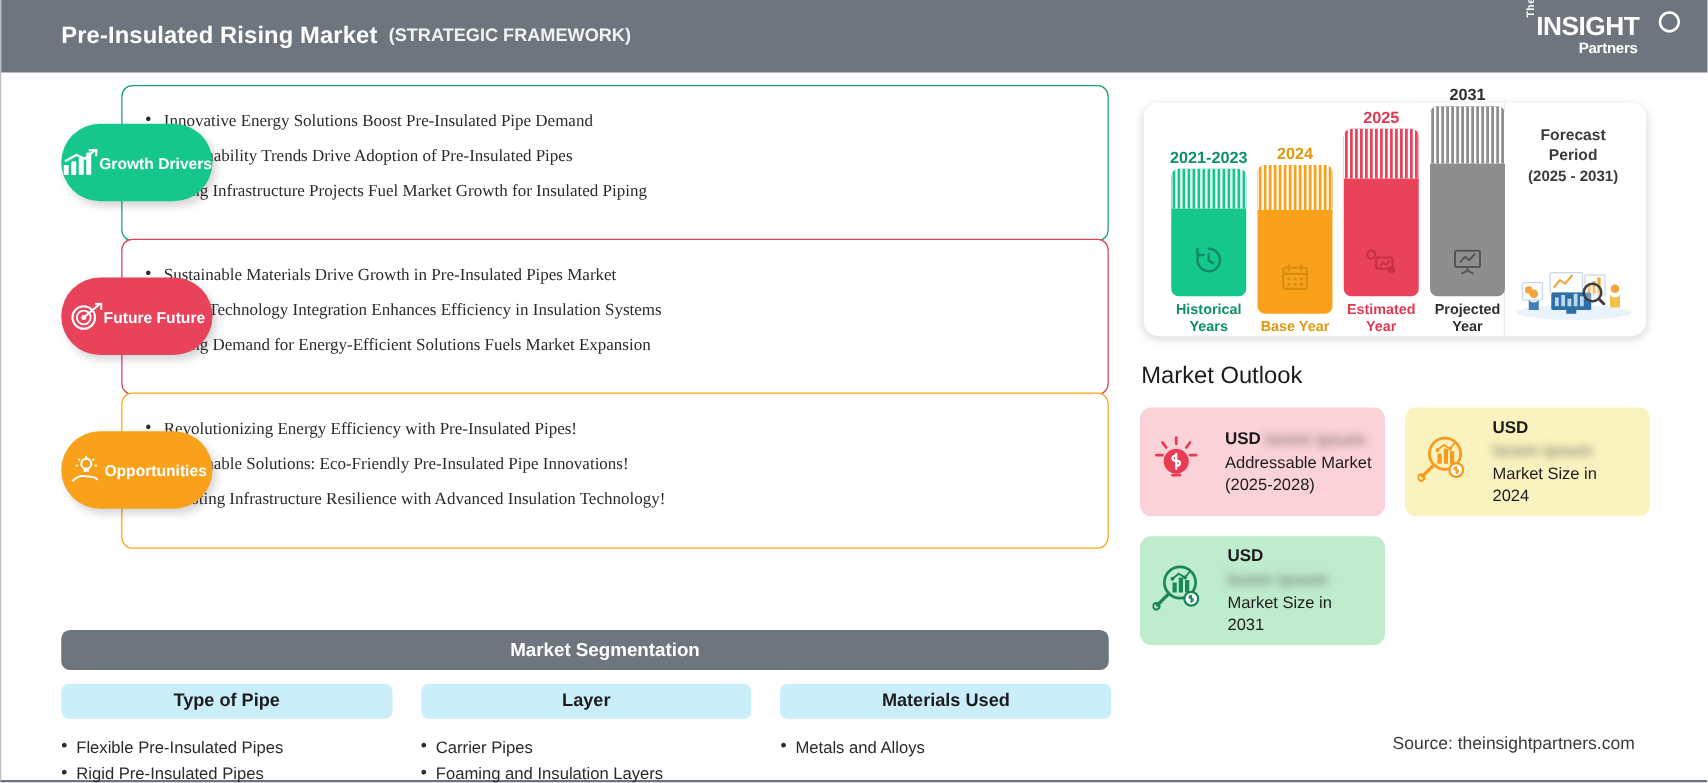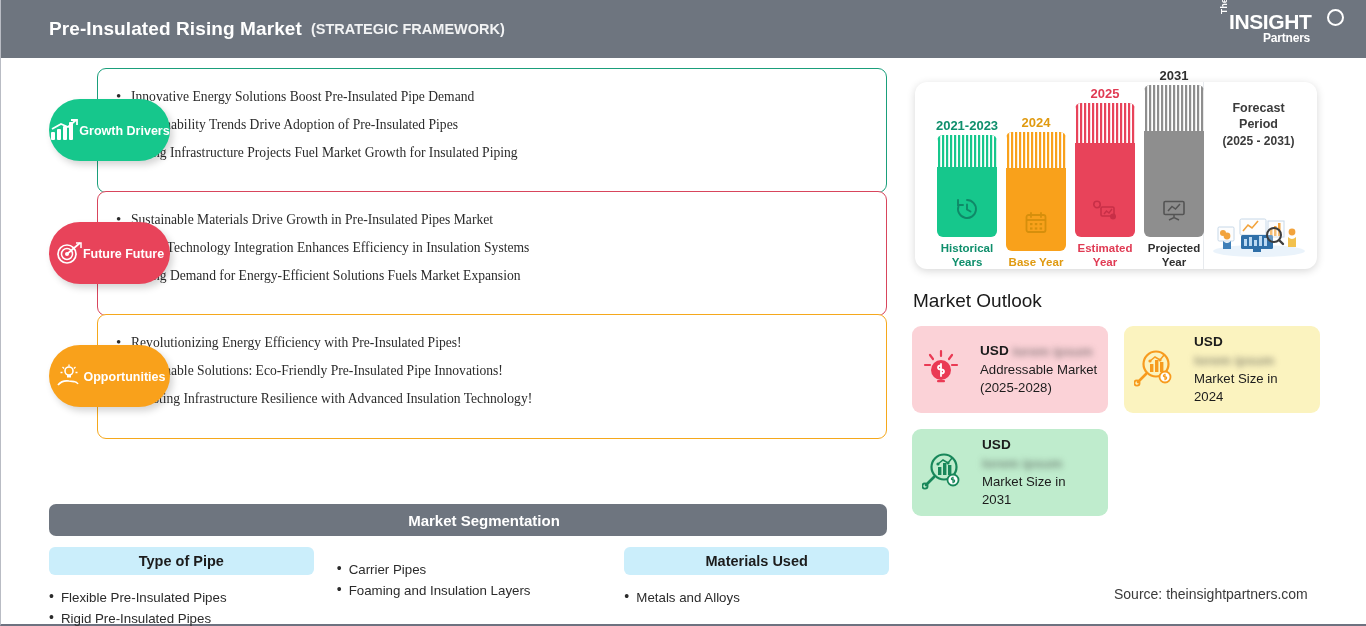--- a/index.html
+++ b/index.html
@@ -312,20 +312,21 @@
     <div class="seg-header">Market Segmentation</div>
     <div class="seg-cols">
       <div class="seg-col">
         <div class="seg-pill">Type of Pipe</div>
         <ul class="seg-list">
           <li>Flexible Pre-Insulated Pipes</li>
           <li>Rigid Pre-Insulated Pipes</li>
         </ul>
       </div>
       <div class="seg-col">
+        <div class="seg-pill">Layer</div>
         <ul class="seg-list">
           <li>Carrier Pipes</li>
           <li>Foaming and Insulation Layers</li>
 
         </ul>
       </div>
       <div class="seg-col">
         <div class="seg-pill">Materials Used</div>
         <ul class="seg-list">
           <li>Metals and Alloys</li>

